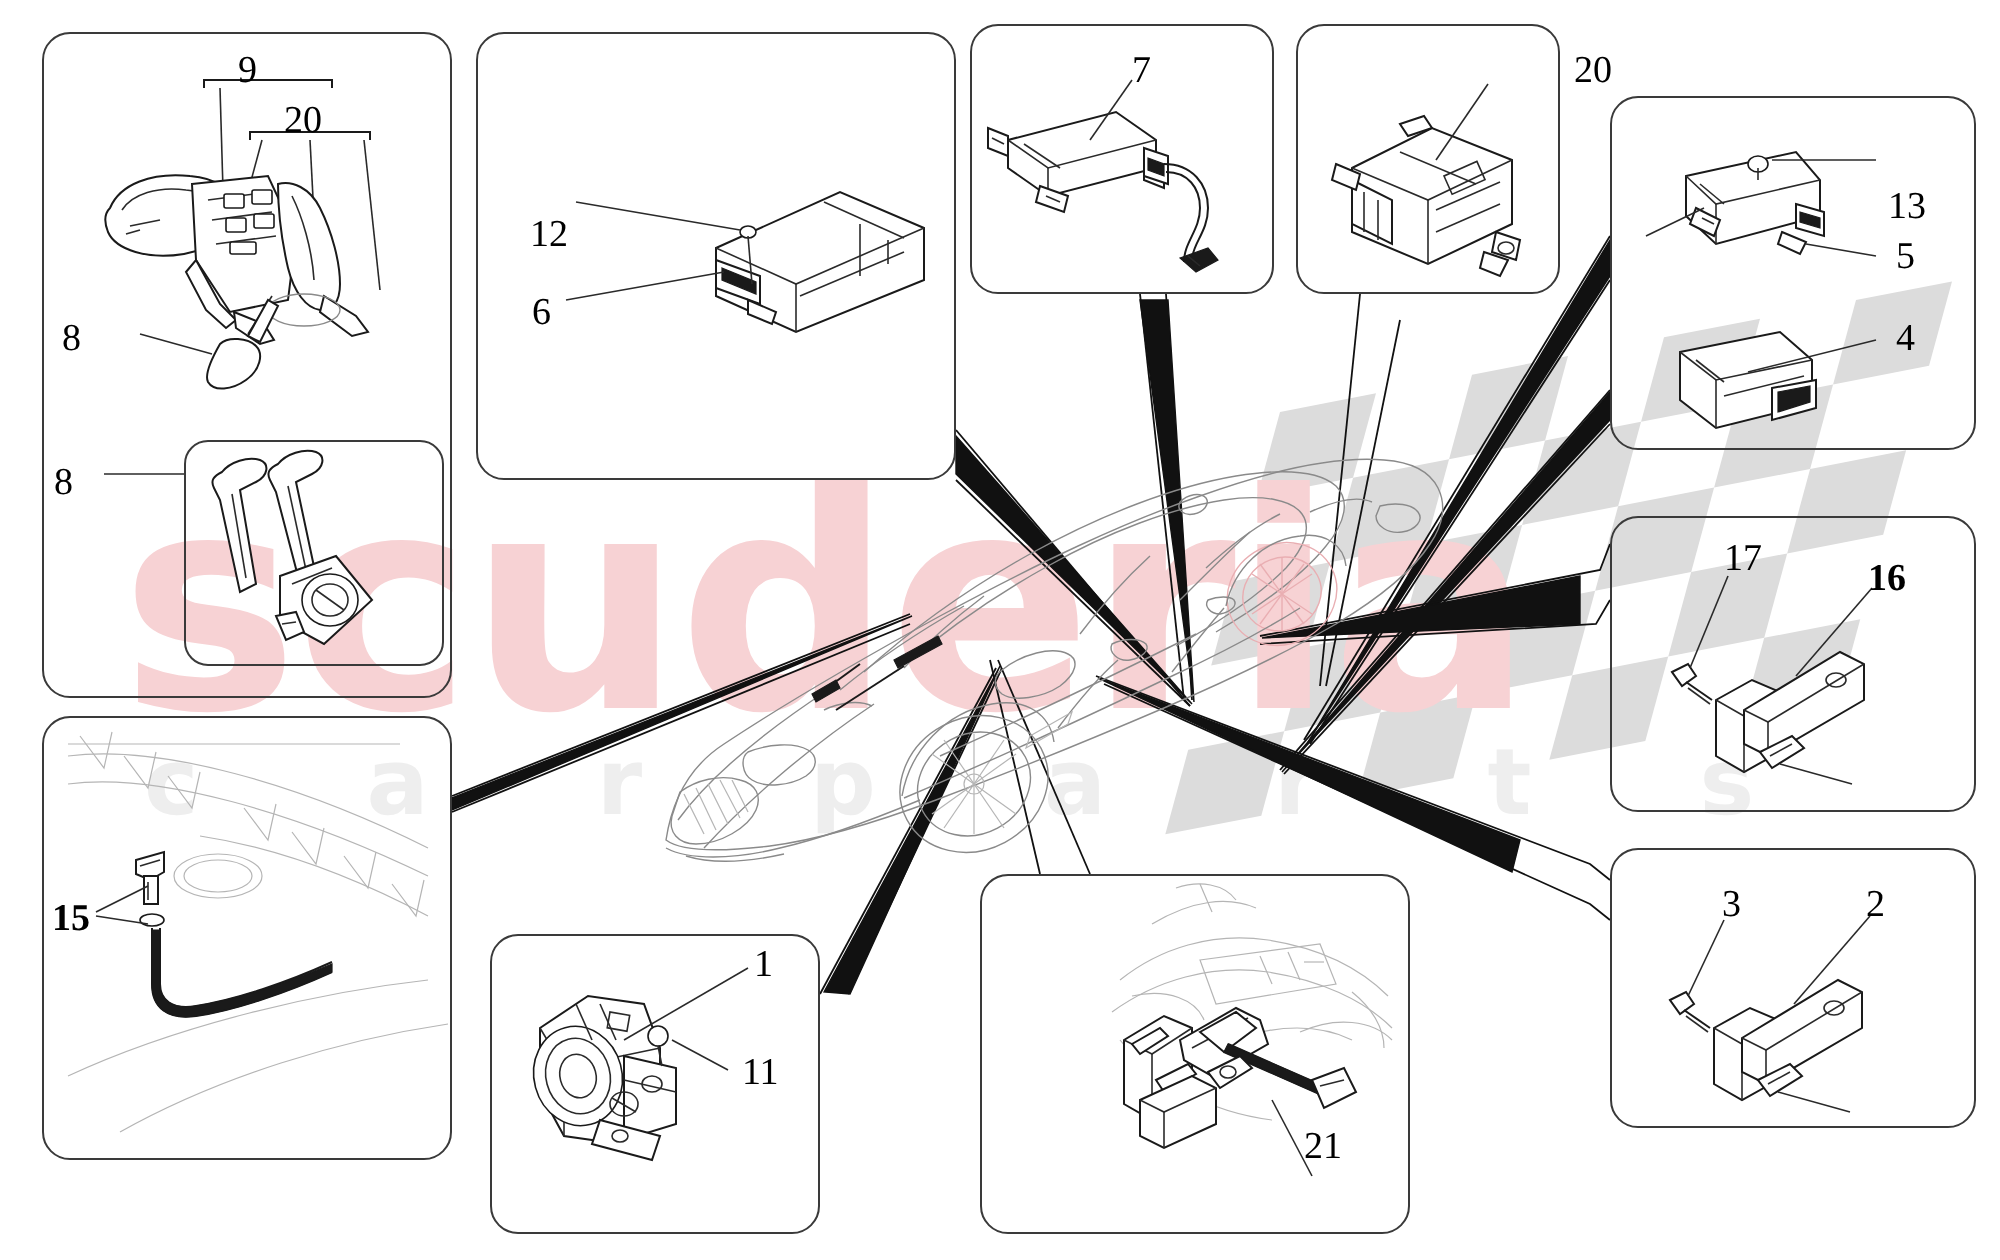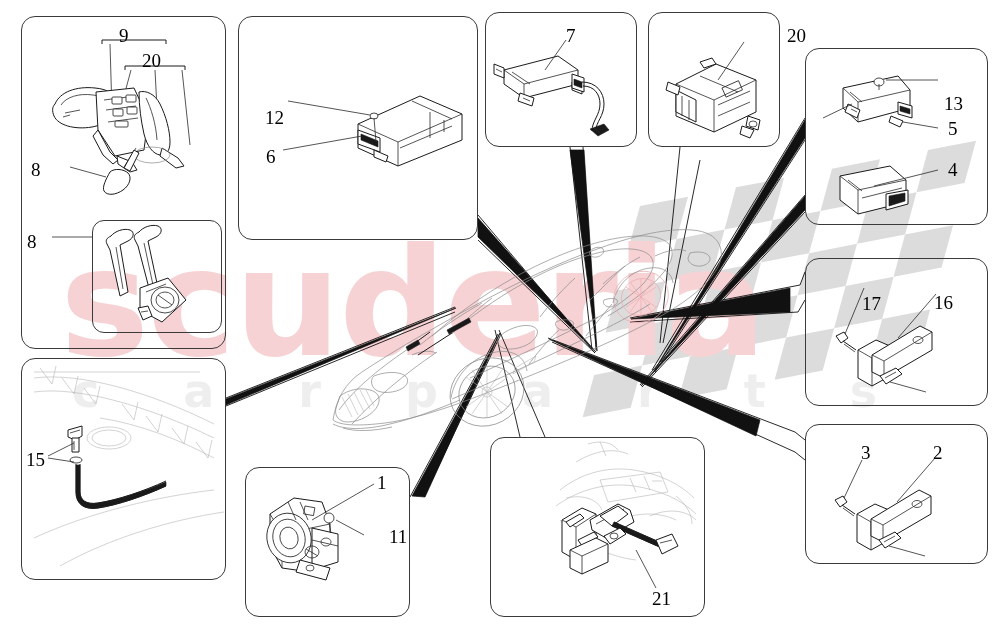--- a/index.html
+++ b/index.html
@@ -549,23 +549,23 @@
     <div class="num" style="left:142px;top:51px;">20</div>
     <div class="num" style="left:31px;top:160px;">8</div>
     <div class="num" style="left:27px;top:232px;">8</div>
     <div class="num" style="left:265px;top:96px;margin-top:12px;">12</div>
     <div class="num" style="left:266px;top:147px;">6</div>
     <div class="num" style="left:566px;top:26px;">7</div>
     <div class="num" style="left:741px;top:26px;margin-left:46px;">20</div>
     <div class="num" style="left:944px;top:70px;margin-top:24px;">13</div>
     <div class="num" style="left:948px;top:119px;">5</div>
     <div class="num" style="left:948px;top:160px;">4</div>
-    <div class="num" style="left:862px;top:294px;">17</div>
-    <div class="num" style="left:934px;top:293px;">16</div>
+    <div class="num" style="left:862px;top:270px;">17</div>
+    <div class="num" style="left:934px;top:280px;font-weight:bold;">16</div>
     <div class="num" style="left:861px;top:443px;">3</div>
     <div class="num" style="left:933px;top:443px;">2</div>
-    <div class="num" style="left:26px;top:450px;">15</div>
+    <div class="num" style="left:26px;top:450px;font-weight:bold;">15</div>
     <div class="num" style="left:377px;top:473px;">1</div>
-    <div class="num" style="left:389px;top:527px;">11</div>
-    <div class="num" style="left:652px;top:589px;">21</div>
+    <div class="num" style="left:371px;top:527px;">11</div>
+    <div class="num" style="left:652px;top:564px;">21</div>
   </div>
 
 </div>
 
 </body></html>

